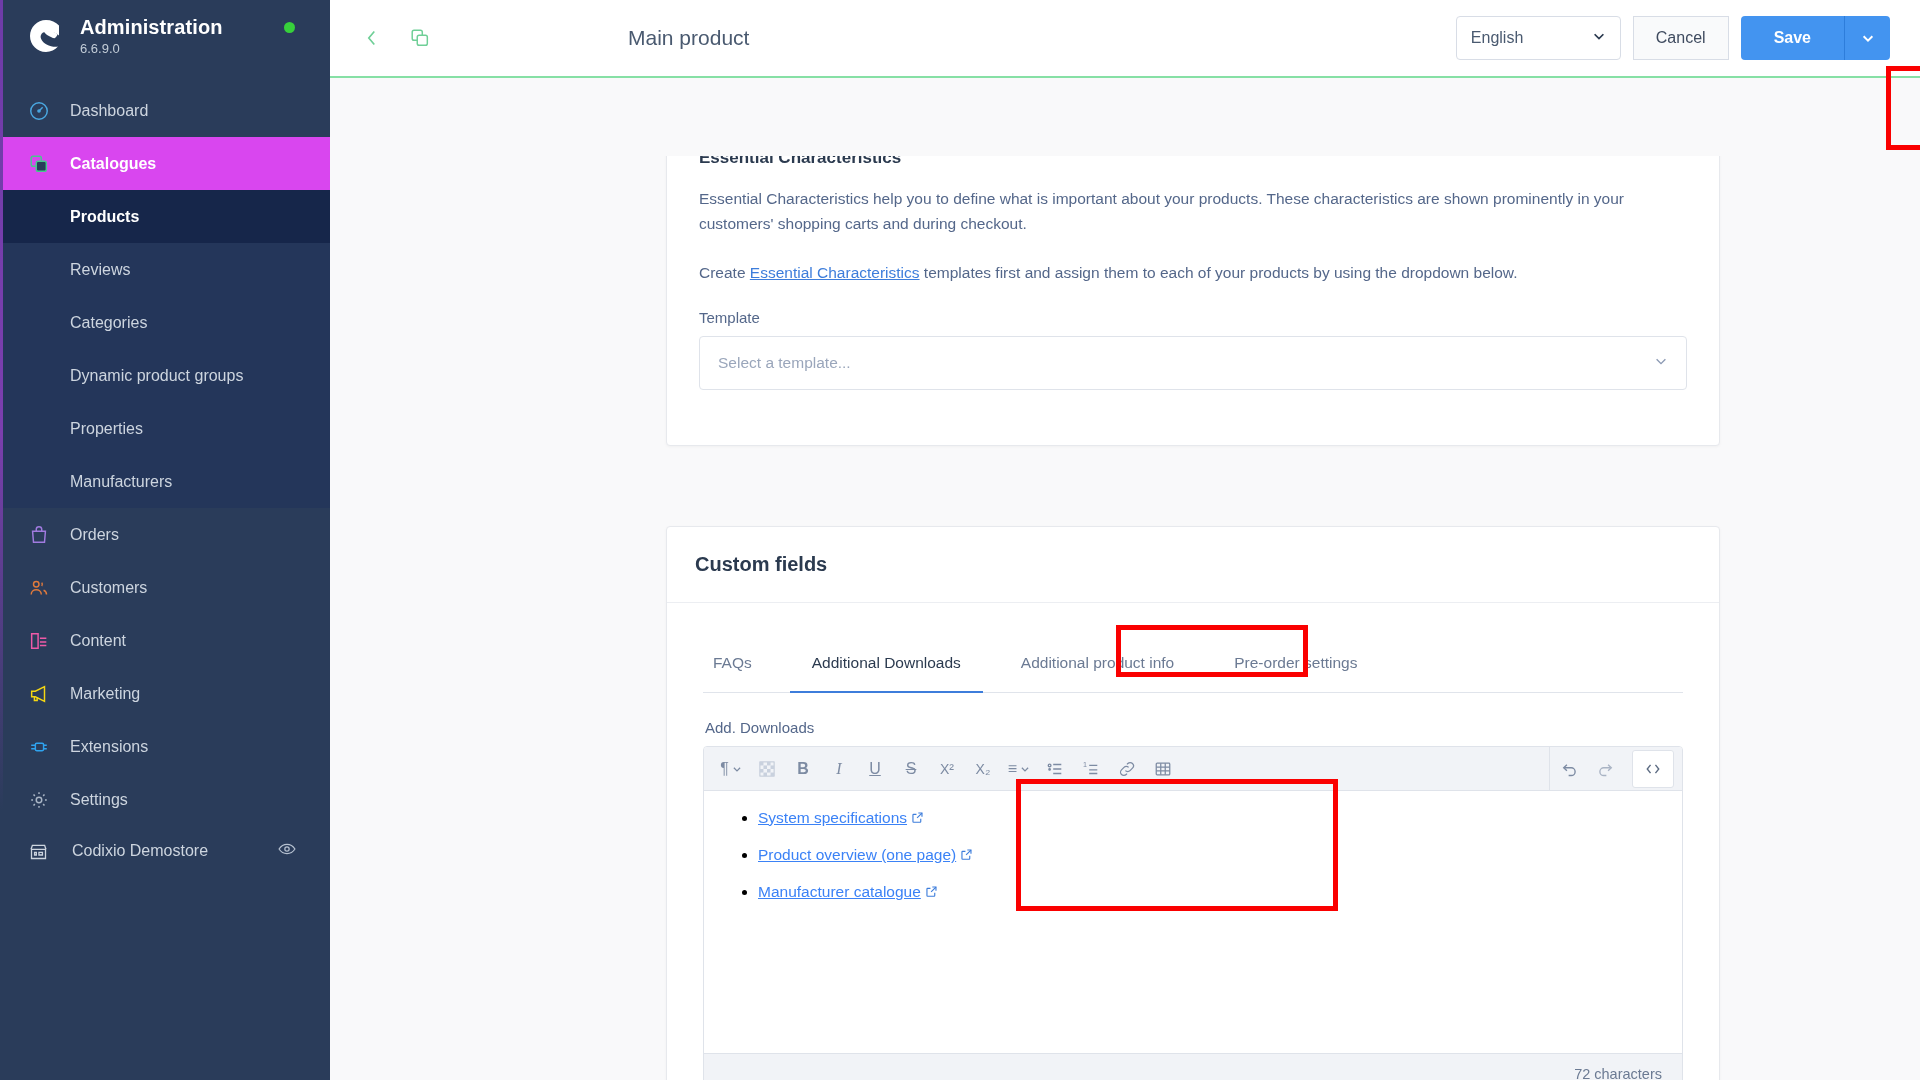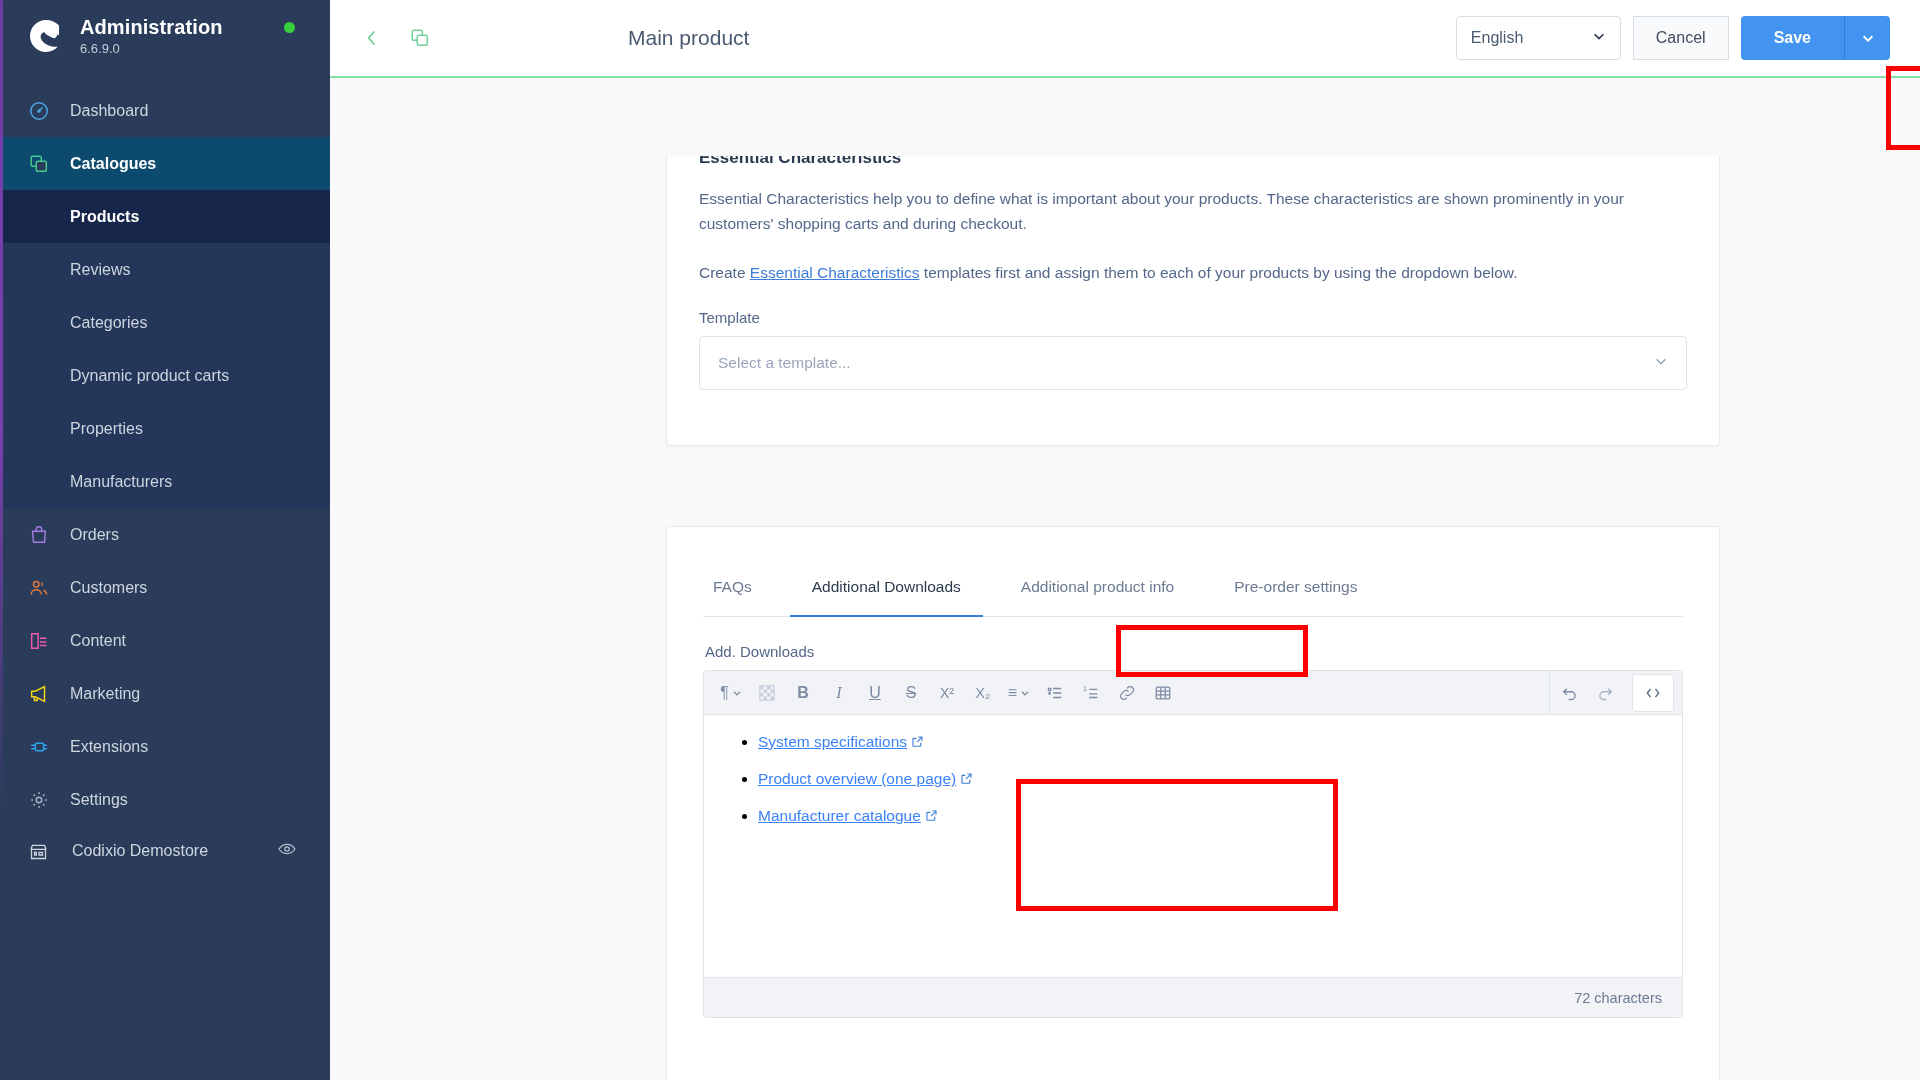--- a/index.html
+++ b/index.html
@@ -31,21 +31,21 @@
   .brand-version { font-size: 13px; color: #c3cdd8; margin-top: 2px; }
   .status-dot { width: 11px; height: 11px; border-radius: 50%; background: #37d03b; position: absolute; right: 35px; top: 22px; }
 
   .nav { margin-top: 14px; }
   .nav-item {
     display: flex; align-items: center;
     height: 53px; padding-left: 26px;
     font-size: 16px; color: #cdd5df; cursor: pointer;
   }
   .nav-item .ico { width: 26px; height: 26px; flex: 0 0 26px; margin-right: 18px; display:flex; align-items:center; justify-content:center;}
-  .nav-item.active-parent { background: #0c4a6e; color: #fff; font-weight: bold; }
+  .nav-item.active-parent { background: #d946ef; color: #fff; font-weight: bold; }
   .nav-sub {
     display: flex; align-items: center; height: 53px;
     padding-left: 70px; font-size: 16px; color: #cdd5df;
     background: #24365a; cursor: pointer;
   }
   .nav-sub.active { background: #16264a; color: #fff; font-weight: bold; }
   .sub-group { background: #ec4899; }
 
   .sc-header {
     display:flex; align-items:center; justify-content:space-between;
@@ -224,21 +224,21 @@
         <div class="nav-sub active">
           <span>Products</span>
         </div>
         <div class="nav-sub">
           <span>Reviews</span>
         </div>
         <div class="nav-sub">
           <span>Categories</span>
         </div>
         <div class="nav-sub">
-          <span>Dynamic product carts</span>
+          <span>Dynamic product groups</span>
         </div>
         <div class="nav-sub">
           <span>Properties</span>
         </div>
         <div class="nav-sub">
           <span>Manufacturers</span>
         </div>
       </div>
 
       <div class="nav-item">
@@ -378,20 +378,23 @@
             <span>
               <svg viewBox="0 0 16 16" width="14" height="14" fill="none" stroke="#8b99b3" stroke-width="1.6">
                   <path d="M3 6l5 5 5-5"></path>
                 </svg>
             </span>
           </div>
         </div>
       </div>
 
       <div class="card card-custom">
+        <div class="cf-header">
+          <div class="cf-title">Custom fields</div>
+        </div>
         <div class="cf-body">
           <div class="tabs">
             <div class="tab">FAQs</div>
             <div class="tab active">Additional Downloads</div>
             <div class="tab">Additional product info</div>
             <div class="tab">Pre-order settings</div>
           </div>
 
           <div class="editor-label">Add. Downloads</div>
 

